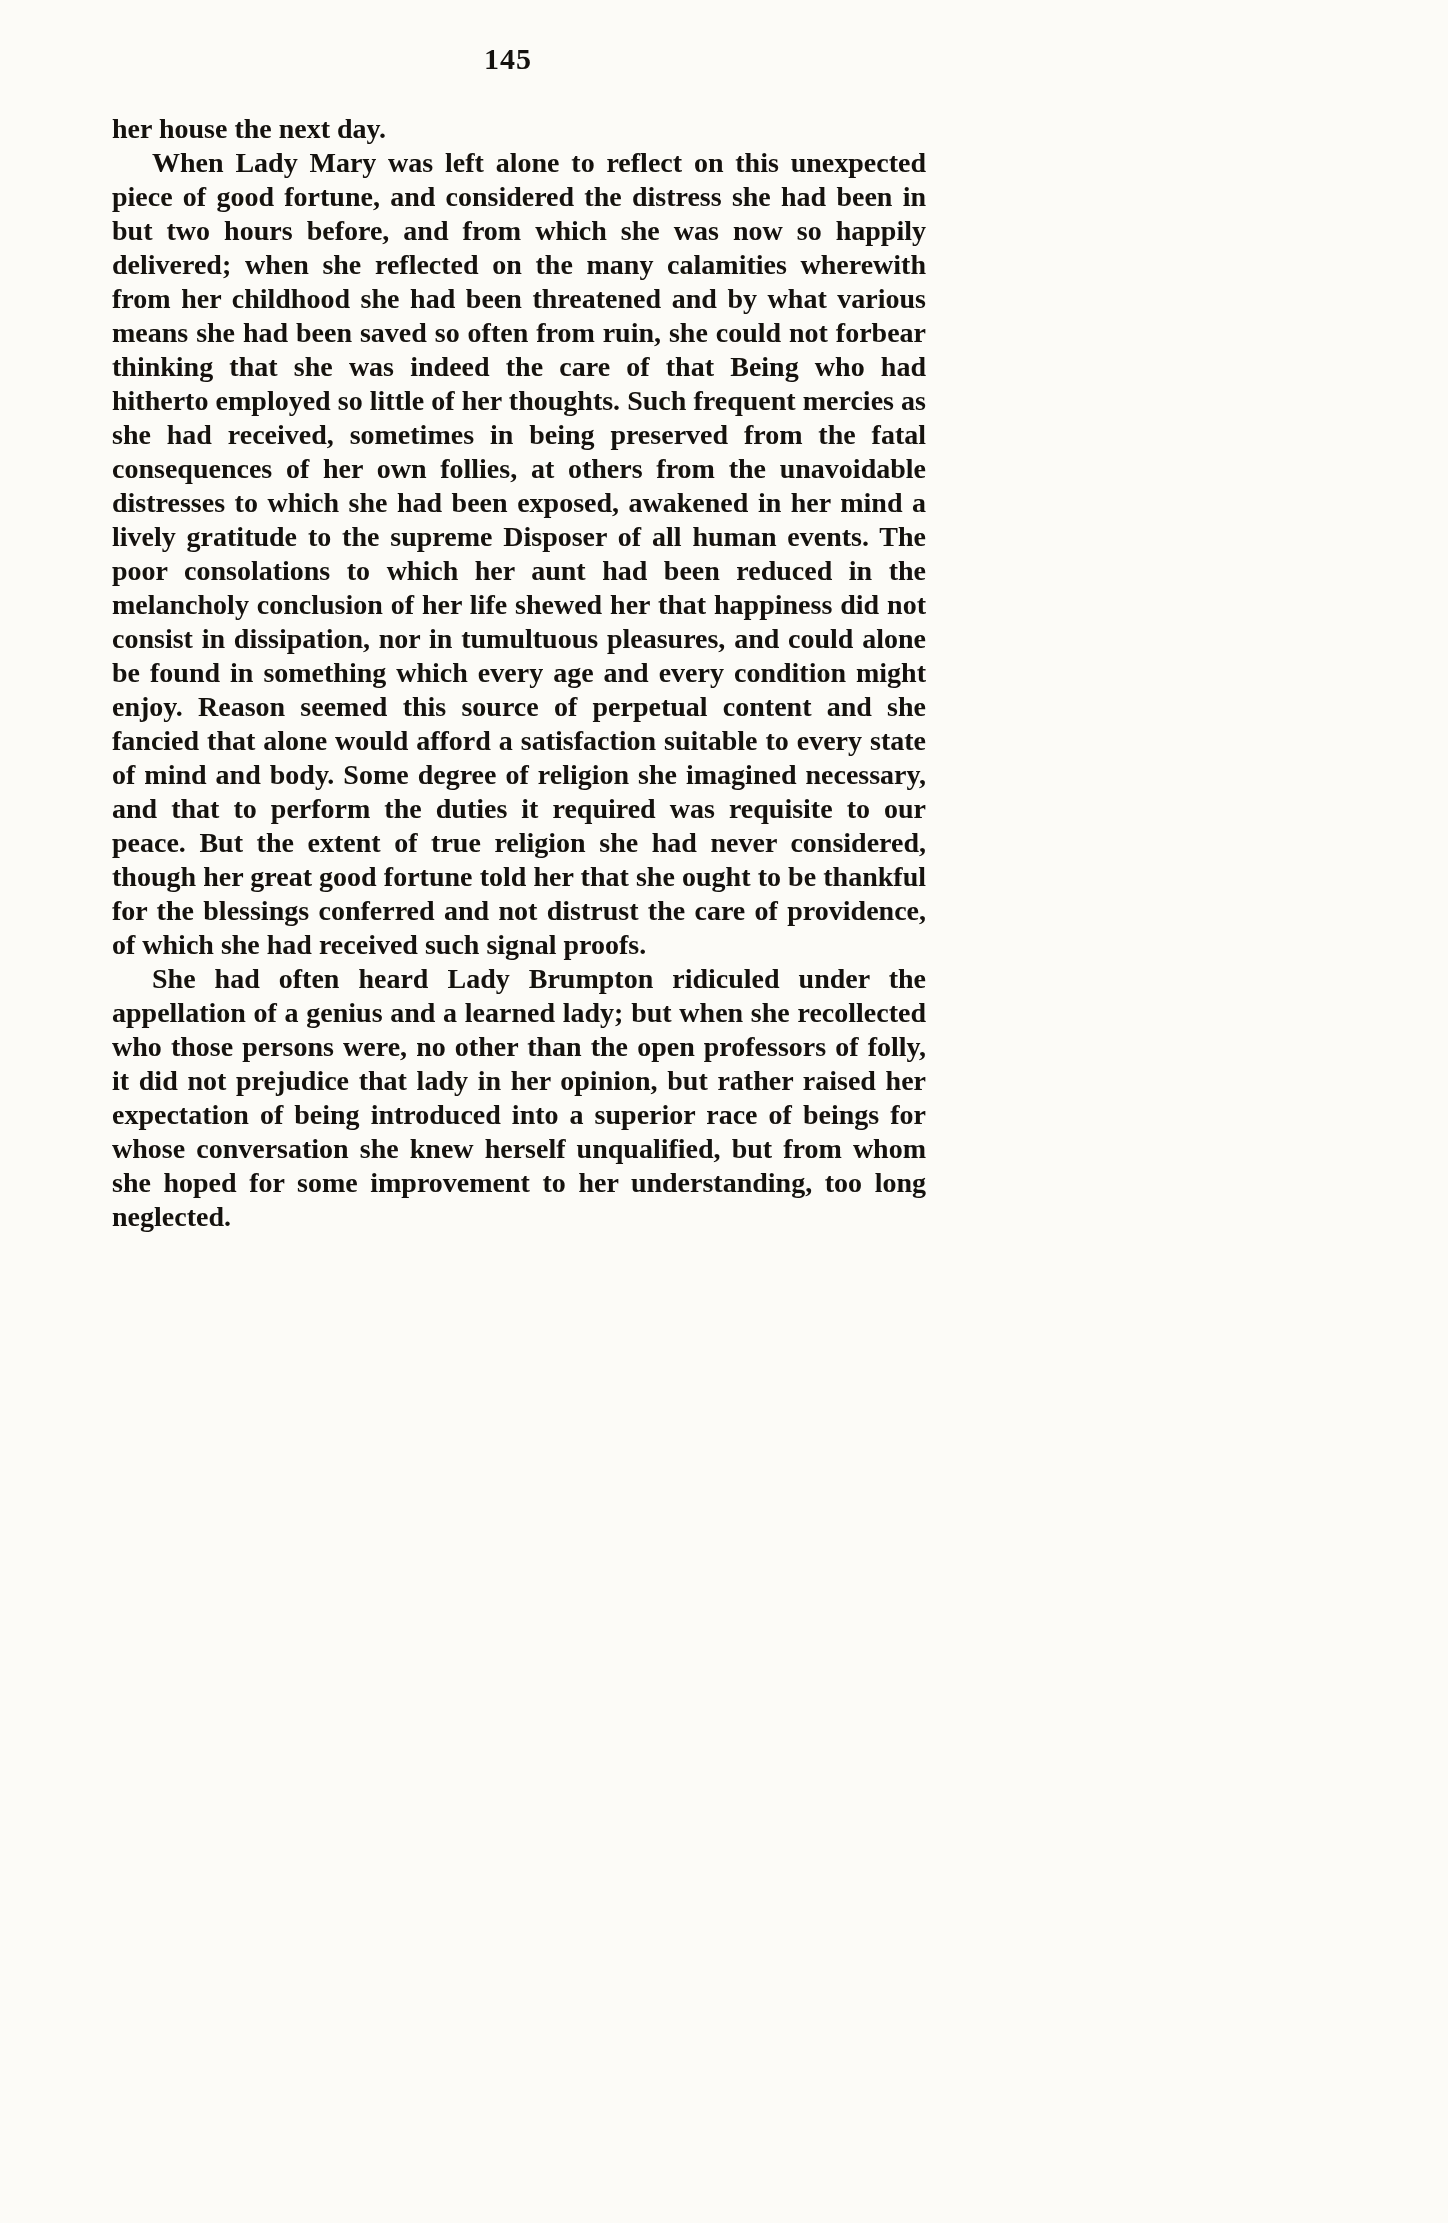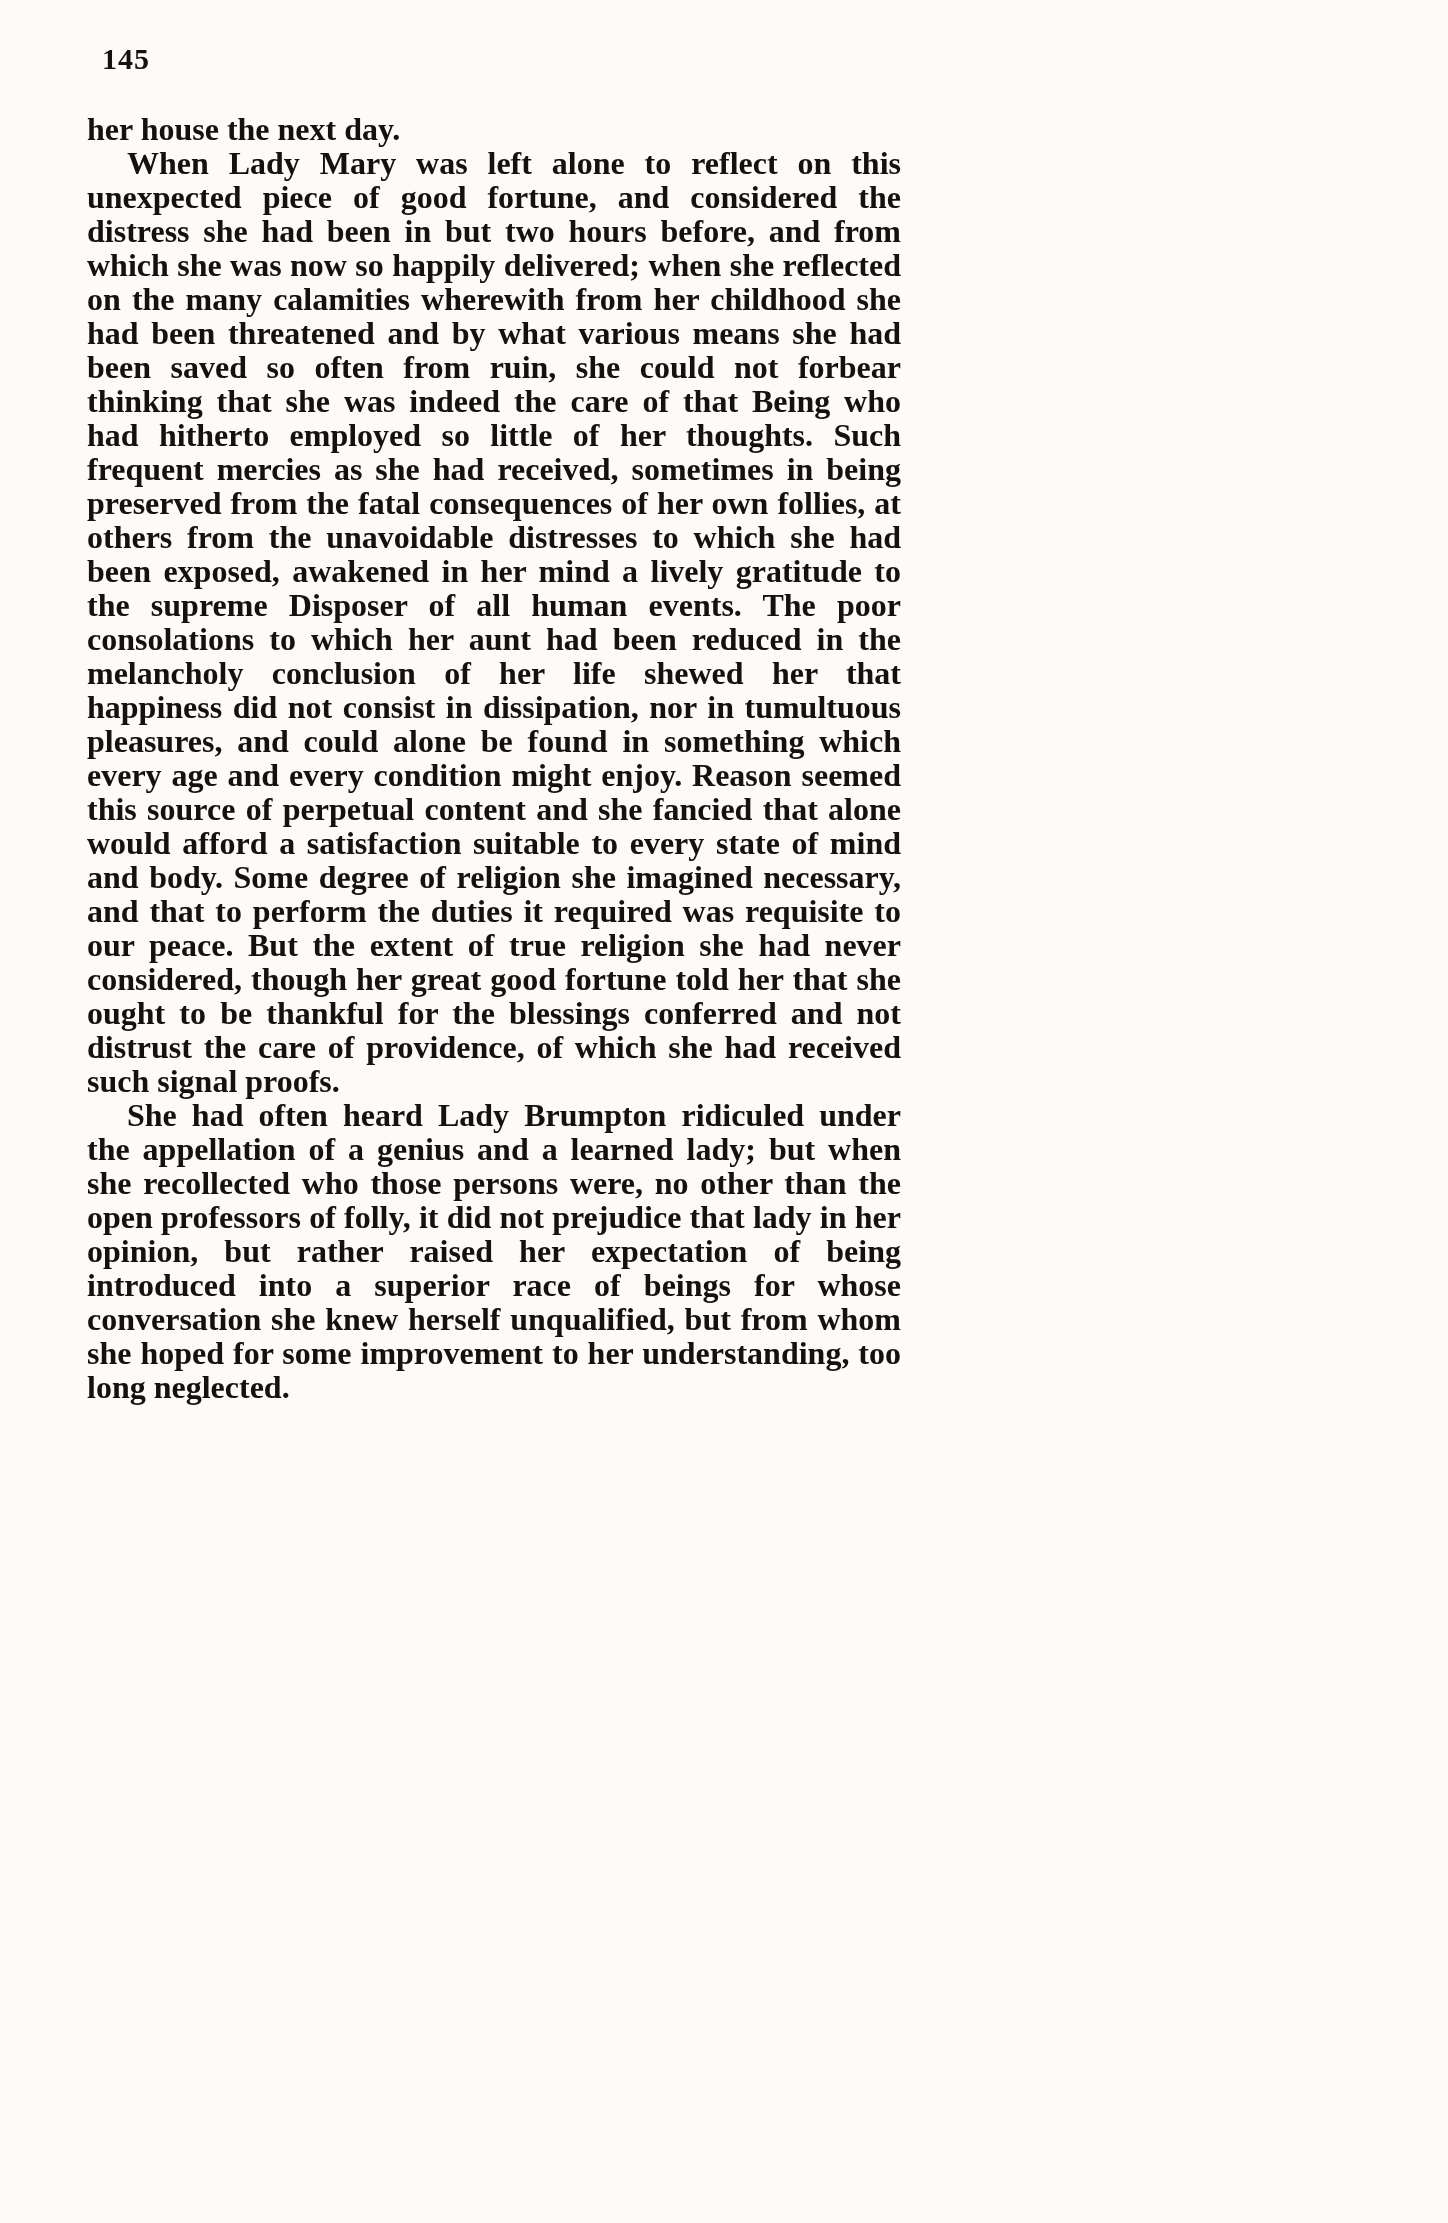--- a/index.html
+++ b/index.html
@@ -14,31 +14,31 @@
     background: #fcfbf7;
     overflow: hidden;
     font-family: "Liberation Serif", "DejaVu Serif", serif;
     color: #15120e;
   }
   .page-number {
     position: absolute;
     top: 42px;
     left: 102px;
     width: 812px;
-    text-align: left;
+    text-align: center;
     font-size: 30px;
     font-weight: bold;
     letter-spacing: 1px;
   }
   .text-block {
     position: absolute;
     top: 112px;
-    left: 87px;
+    left: 112px;
     width: 814px;
-    font-size: 32px;
+    font-size: 28px;
     line-height: 34px;
     font-weight: bold;
     text-align: justify;
     text-justify: inter-word;
   }
   .text-block p {
     margin: 0;
     padding: 0;
   }
   .text-block p.indent {

